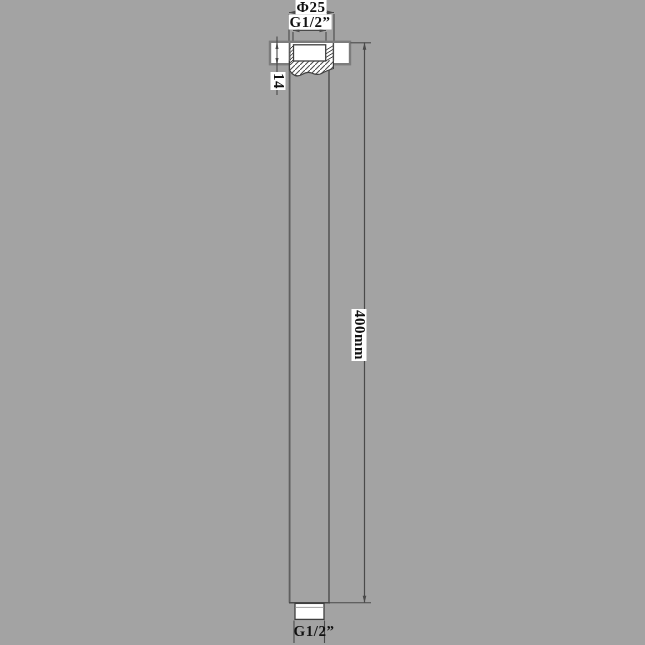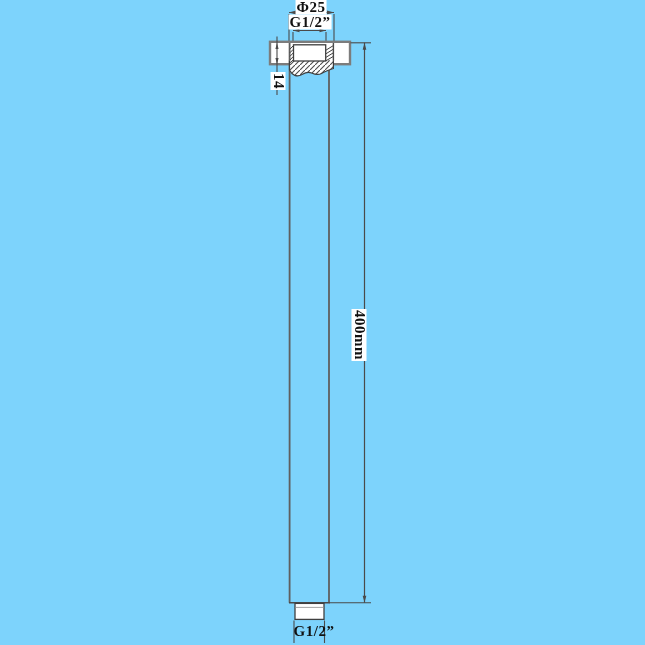--- a/index.html
+++ b/index.html
@@ -1,17 +1,17 @@
 <!DOCTYPE html>
 <html><head>
 <meta charset="utf-8">
 <style>
   html,body{margin:0;padding:0;background:#fff;}
   .canvas{
-    position:relative;width:645px;height:645px;background:#7dd3fc;overflow:hidden;
+    position:relative;width:645px;height:645px;background:#a3a3a3;overflow:hidden;
     font-family:"Liberation Serif","DejaVu Serif",serif;
   }
   .canvas svg{position:absolute;left:0;top:0;}
   .dim-label{
     position:absolute;font-weight:bold;font-size:15px;color:#111;
     white-space:nowrap;line-height:1;letter-spacing:0.5px;
     transform:translate(-50%,-50%);background:#fff;padding:0 1px;
   }
   .dim-label.rot{transform:translate(-50%,-50%) rotate(90deg);}
   .dim-label.no-bg{background:transparent;}

